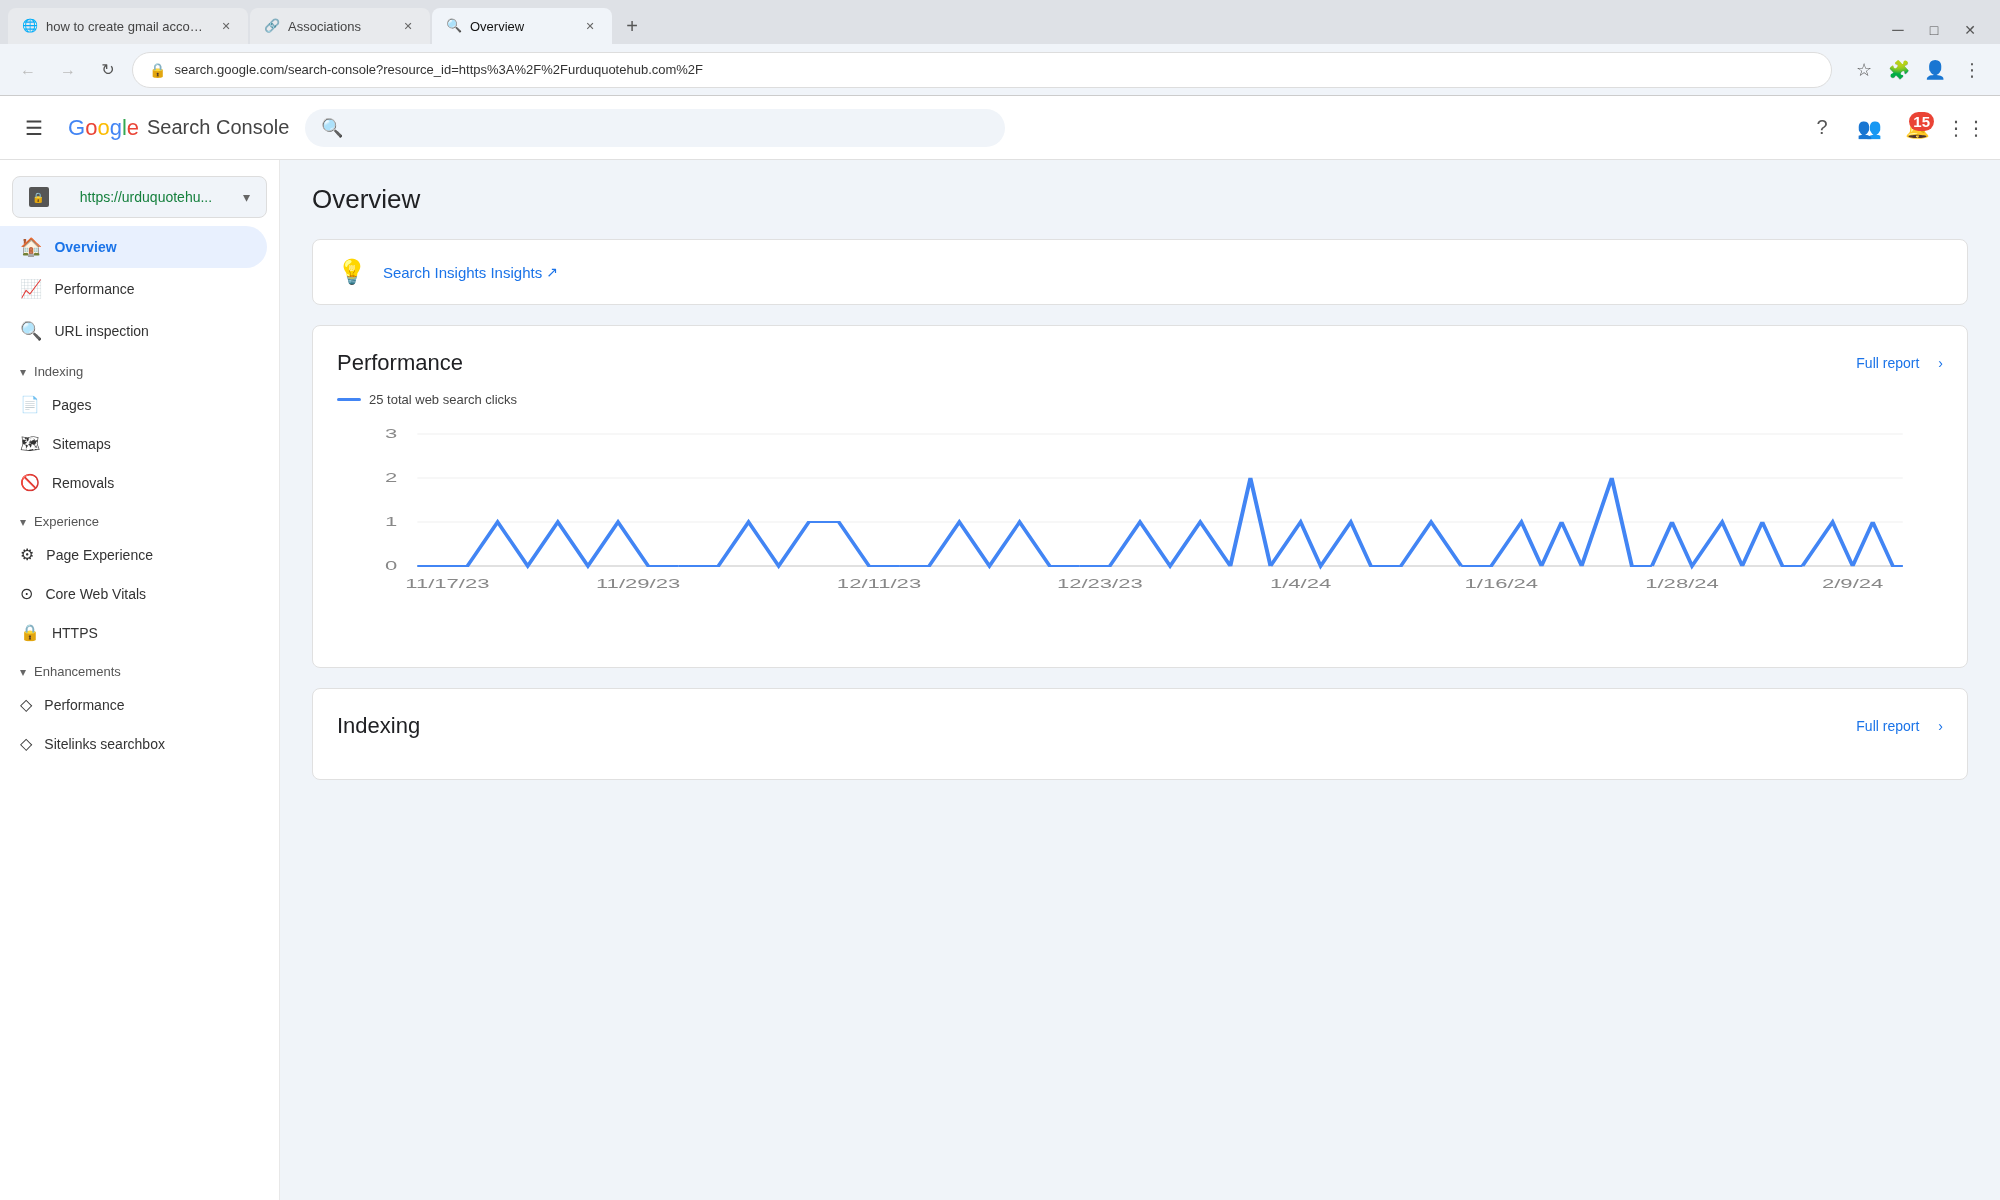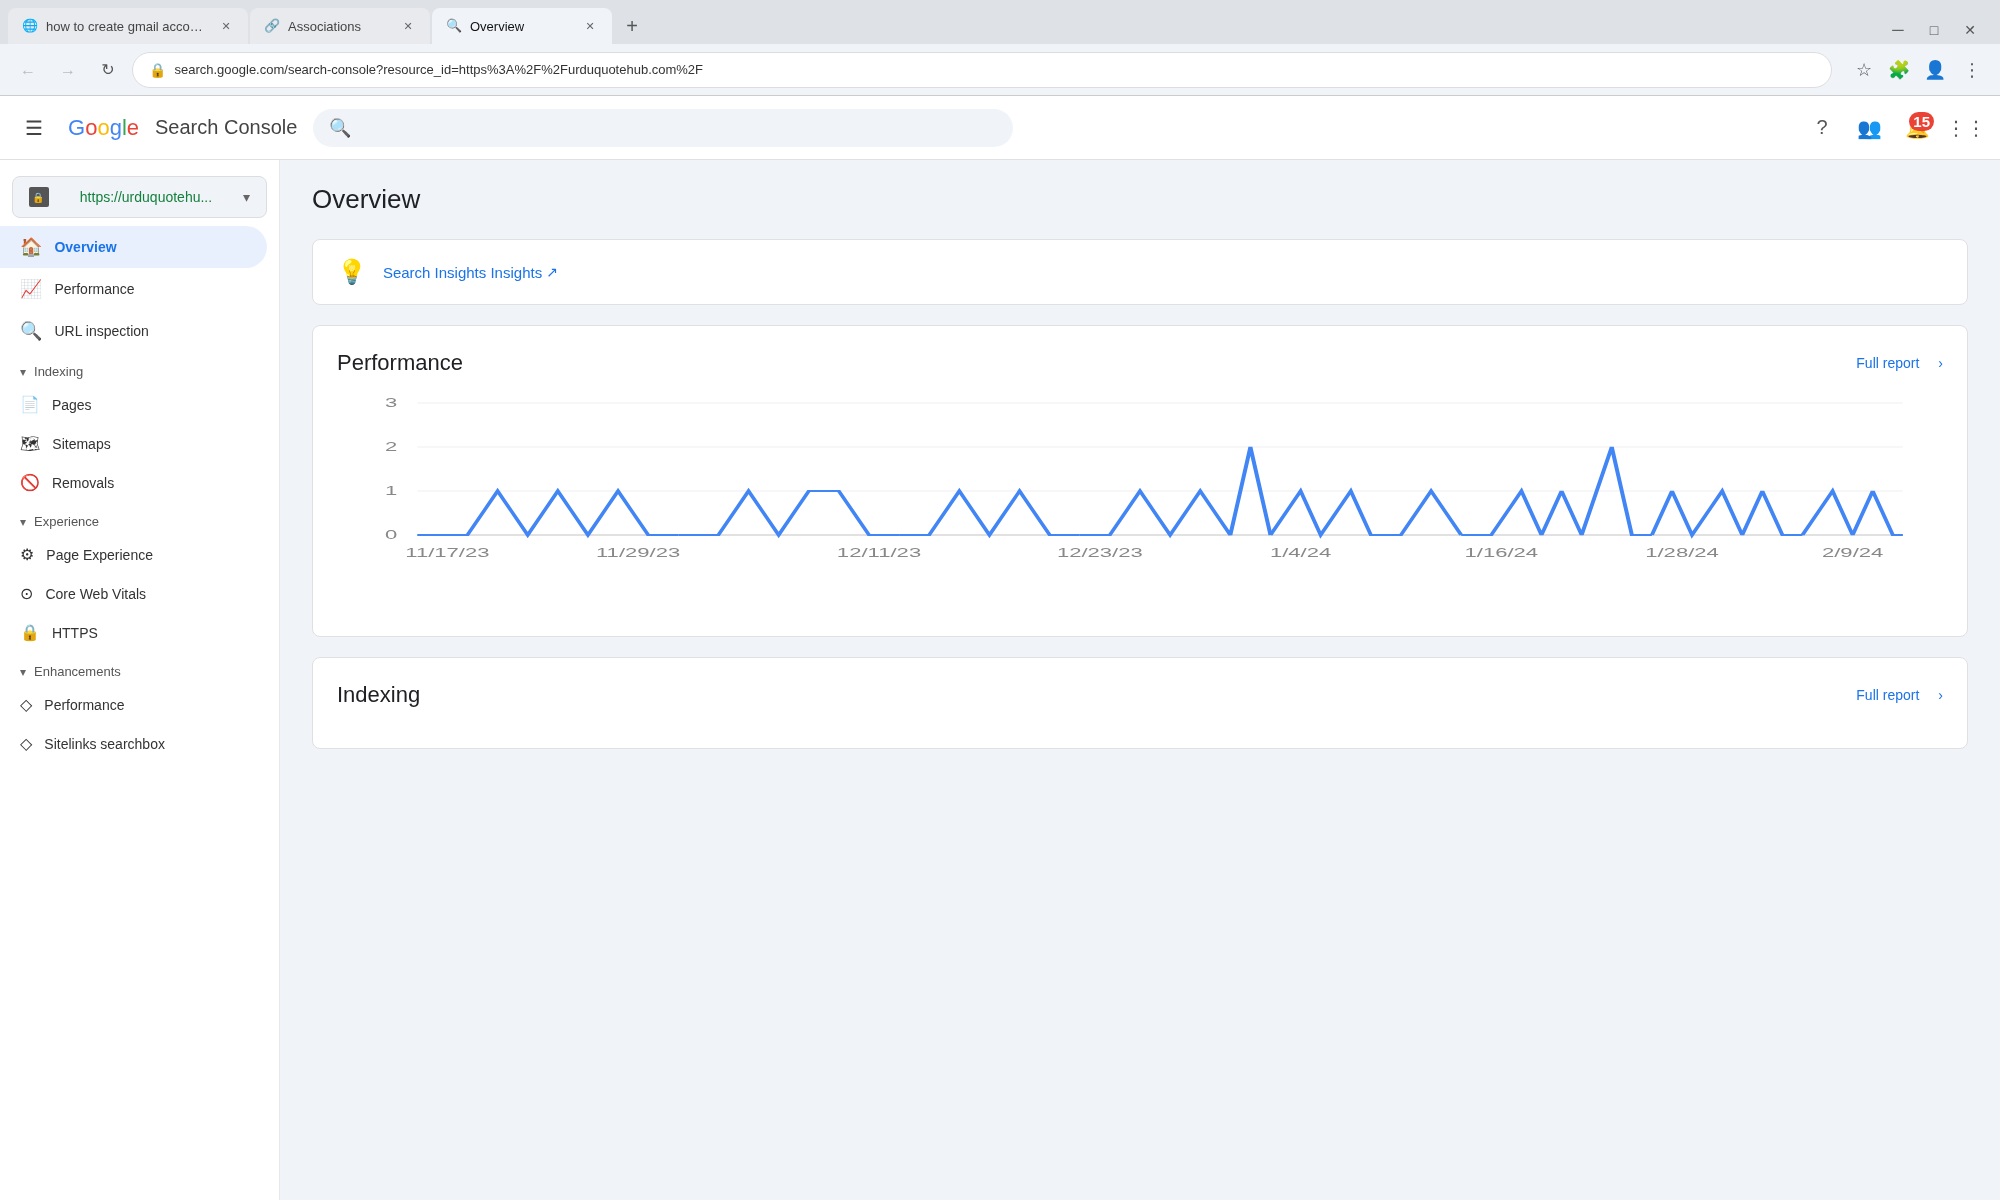--- a/index.html
+++ b/index.html
@@ -20,21 +20,21 @@
     .browser-actions { display: flex; gap: 4px; margin-left: 8px; }
     .browser-action-btn { width: 32px; height: 32px; border-radius: 50%; display: flex; align-items: center; justify-content: center; cursor: pointer; color: #555; font-size: 18px; }
 
     
     .app-container { display: flex; flex-direction: column; height: calc(1200px - 96px); background: #f0f4f9; }
 
     
     .app-header { display: flex; align-items: center; padding: 0 16px; height: 64px; background: #fff; border-bottom: 1px solid #e0e0e0; gap: 16px; flex-shrink: 0; }
     .hamburger { width: 36px; height: 36px; display: flex; align-items: center; justify-content: center; cursor: pointer; border-radius: 50%; color: #444; font-size: 20px; }
     .logo-area { display: flex; align-items: center; gap: 4px; }
-    .logo-search-console { font-size: 20px; color: #444; margin-left: 12px; font-weight: 400; }
+    .logo-search-console { font-size: 20px; color: #444; margin-left: 4px; font-weight: 400; }
     .header-search { flex: 1; max-width: 700px; }
     .header-search-box { display: flex; align-items: center; background: #f0f4f9; border-radius: 24px; padding: 8px 16px; gap: 10px; }
     .search-icon-header { color: #666; font-size: 18px; }
     .search-input { background: transparent; border: none; outline: none; flex: 1; font-size: 14px; color: #333; }
     .header-right { display: flex; align-items: center; gap: 12px; margin-left: auto; }
     .header-icon-btn { width: 36px; height: 36px; border-radius: 50%; display: flex; align-items: center; justify-content: center; cursor: pointer; color: #555; font-size: 20px; position: relative; }
     .notif-badge { position: absolute; top: 2px; right: 2px; background: #ea4335; color: #fff; font-size: 15px; border-radius: 10px; padding: 1px 4px; font-weight: bold; min-width: 16px; text-align: center; }
 
     
     .app-body { display: flex; flex: 1; overflow: hidden; }
@@ -253,20 +253,24 @@
 
       <div class="card">
         <div class="card-header">
           <h2 class="card-title">Performance</h2>
           <span class="full-report-link">
             <span>Full report</span>
             <span>›</span>
           </span>
         </div>
 
+        <div class="chart-legend">
+          <div class="legend-line"></div>
+          <span class="legend-text">25 total web search clicks</span>
+        </div>
 
         <div class="chart-container">
           <svg class="chart-svg" viewBox="0 0 800 200" preserveAspectRatio="none">
 
             <line x1="40" y1="10" x2="780" y2="10" stroke="#e0e0e0" stroke-width="0.5"></line>
             <line x1="40" y1="50" x2="780" y2="50" stroke="#e0e0e0" stroke-width="0.5"></line>
             <line x1="40" y1="90" x2="780" y2="90" stroke="#e0e0e0" stroke-width="0.5"></line>
             <line x1="40" y1="130" x2="780" y2="130" stroke="#e0e0e0" stroke-width="0.5"></line>
 
             <text x="30" y="14" text-anchor="end" font-size="11" fill="#888">3</text>

